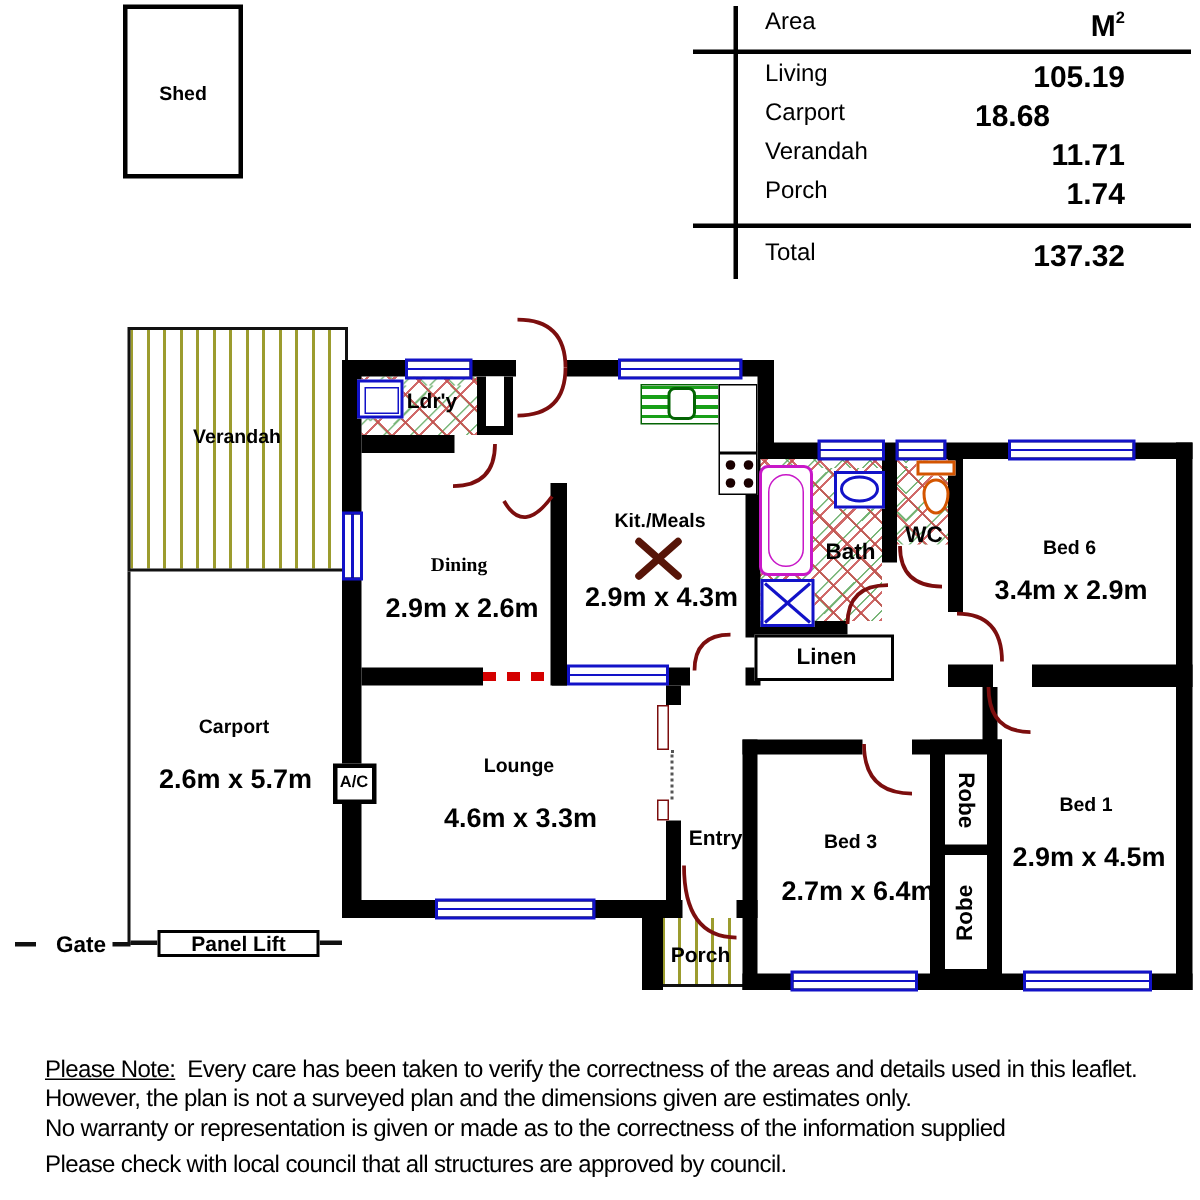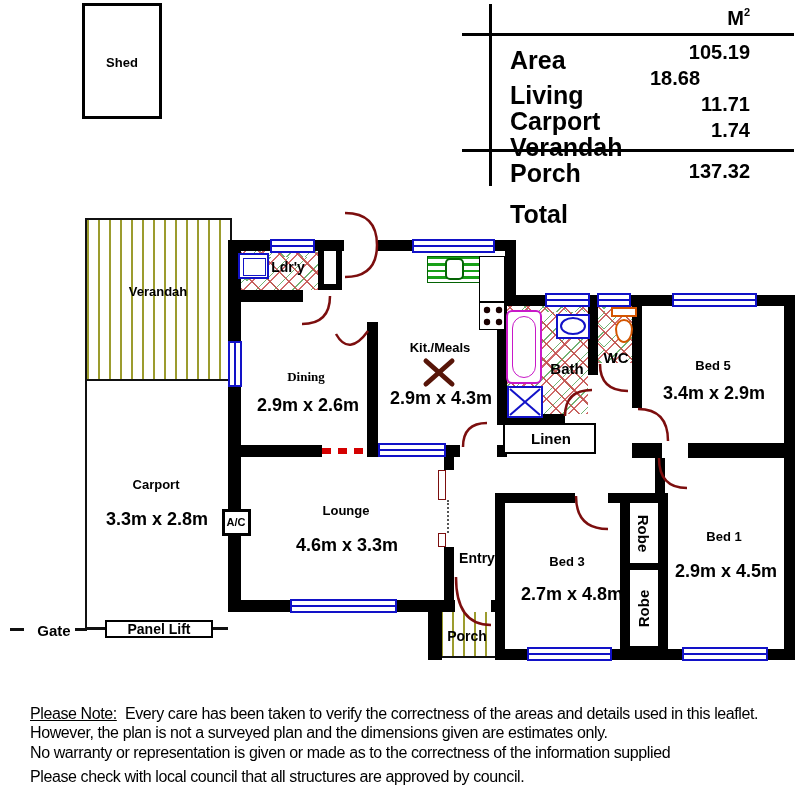--- a/index.html
+++ b/index.html
@@ -31,21 +31,21 @@
   .robe-box{position:absolute;background:#fff;z-index:3;display:flex;align-items:center;
             justify-content:center;}
   .robe-txt{font-weight:bold;font-size:15px;white-space:nowrap;}
   .panel{position:absolute;width:8px;border:1.5px solid #7c0e0e;background:#fff;
          box-sizing:border-box;z-index:3;}
   .dotted-v{position:absolute;width:0;border-left:2px dotted #555;z-index:2;}
   .dash-red{position:absolute;height:6px;z-index:3;background:
         repeating-linear-gradient(90deg,#d40000 0 9px, transparent 9px 16px);}
   
   #area-table{position:absolute;left:460px;top:0;width:340px;height:195px;z-index:5;}
-  .t-label{position:absolute;left:50px;font-weight:bold;font-size:25px;margin-top:40px;}
+  .t-label{position:absolute;left:50px;font-weight:normal;font-size:16px;}
   .t-value{position:absolute;left:140px;width:150px;text-align:right;font-weight:bold;font-size:20px;}
   
   #disclaimer{position:absolute;left:30px;top:704px;width:762px;font-size:16px;
               letter-spacing:-0.4px;line-height:19.3px;z-index:5;}
   #disclaimer .ul{text-decoration:underline;}
   .gap-top{margin-top:5px;}
 </style>
 </head>
 <body>
 
@@ -208,36 +208,36 @@
     <g fill="#1a0000">
       <circle cx="487" cy="310" r="3.2"></circle>
       <circle cx="499" cy="310" r="3.2"></circle>
       <circle cx="487" cy="322" r="3.2"></circle>
       <circle cx="499" cy="322" r="3.2"></circle>
     </g>
   </svg>
 
   <div class="lbl name" style="left:158px;top:291px;">Verandah</div>
   <div class="lbl name" style="left:156px;top:484px;">Carport</div>
-  <div class="lbl dims" style="left:157px;top:519px;">3.3m x 2.8m</div>
+  <div class="lbl dims" style="left:157px;top:519px;">2.6m x 5.7m</div>
   <div class="lbl small" style="left:288px;top:267px;">Ldr'y</div>
   <div class="lbl name" style="left:306px;top:376px;font-family:Liberation Serif, serif;">Dining</div>
   <div class="lbl dims" style="left:308px;top:405px;">2.9m x 2.6m</div>
   <div class="lbl name" style="left:440px;top:347px;">Kit./Meals</div>
   <div class="lbl dims" style="left:441px;top:398px;">2.9m x 4.3m</div>
   <div class="lbl small" style="left:567px;top:368px;font-size:15px;">Bath</div>
   <div class="lbl small" style="left:616px;top:357px;font-size:15px;">WC</div>
-  <div class="lbl name" style="left:713px;top:365px;">Bed 5</div>
+  <div class="lbl name" style="left:713px;top:365px;">Bed 6</div>
   <div class="lbl dims" style="left:714px;top:393px;">3.4m x 2.9m</div>
   <div class="lbl small" style="left:551px;top:438px;font-size:15px;">Linen</div>
   <div class="lbl name" style="left:346px;top:510px;">Lounge</div>
   <div class="lbl dims" style="left:347px;top:545px;">4.6m x 3.3m</div>
   <div class="lbl small" style="left:477px;top:558px;">Entry</div>
   <div class="lbl name" style="left:567px;top:561px;">Bed 3</div>
-  <div class="lbl dims" style="left:572px;top:594px;">2.7m x 4.8m</div>
+  <div class="lbl dims" style="left:572px;top:594px;">2.7m x 6.4m</div>
   <div class="lbl name" style="left:724px;top:536px;">Bed 1</div>
   <div class="lbl dims" style="left:726px;top:571px;">2.9m x 4.5m</div>
   <div class="lbl small" style="left:467px;top:636px;">Porch</div>
   <div class="lbl tiny" style="left:236px;top:522px;">A/C</div>
   <div class="lbl small" style="left:54px;top:630px;font-size:15px;">Gate</div>
   <div class="lbl small" style="left:159px;top:629px;">Panel Lift</div>
 
   <div id="disclaimer">
     <div><span class="ul">Please Note:</span>&nbsp;&nbsp;<span>Every care has been taken to verify the correctness of the areas and details used in this leaflet.</span></div>
     <div>However, the plan is not a surveyed plan and the dimensions given are estimates only.</div>

